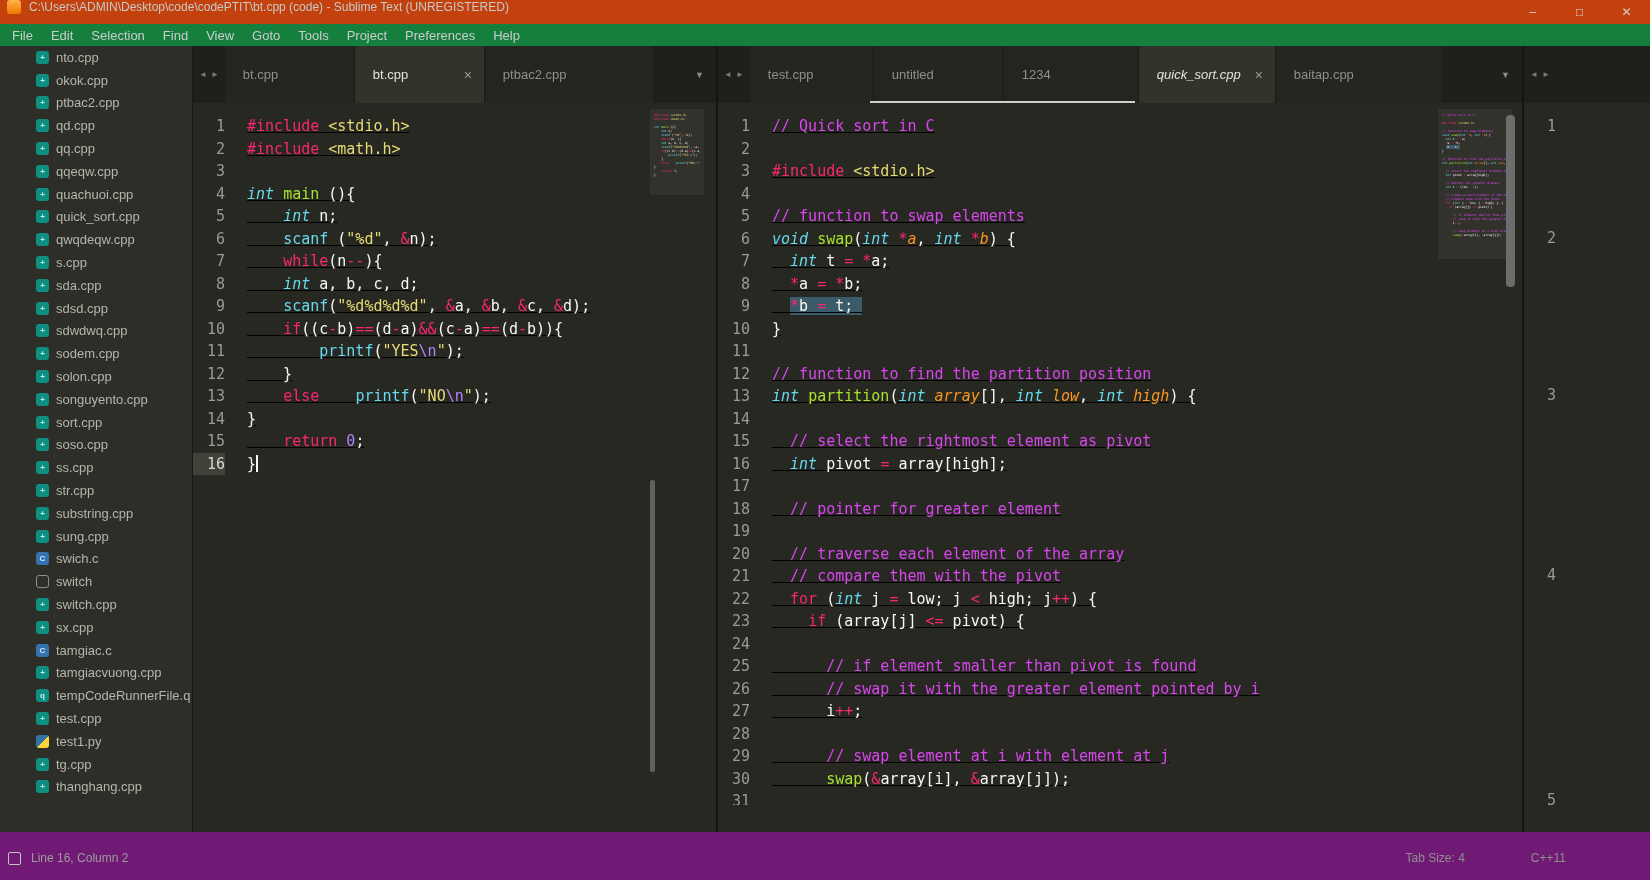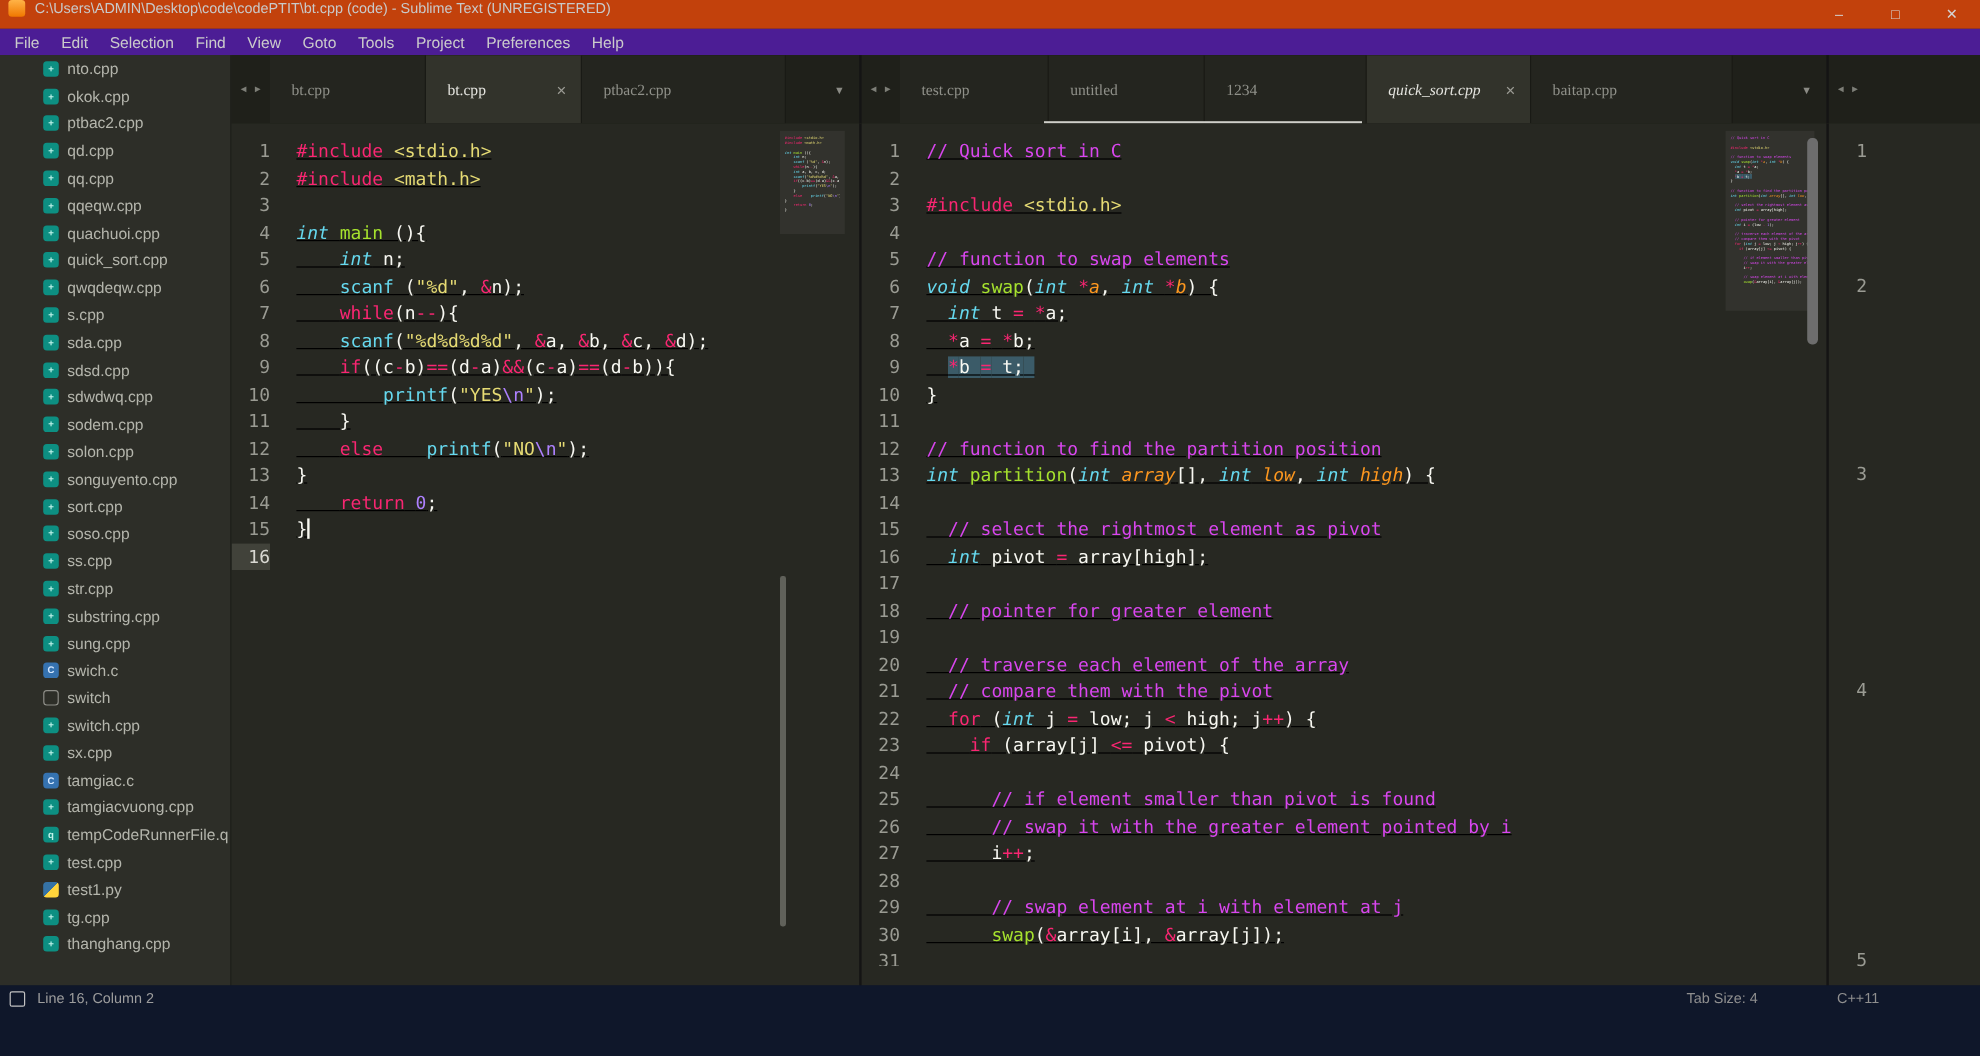--- a/index.html
+++ b/index.html
@@ -7,21 +7,21 @@
           font-family:"Liberation Sans",sans-serif;-webkit-font-smoothing:antialiased;}
   
   .titlebar{height:24px;background:#c2410c;display:flex;align-items:flex-start;padding-left:7px;gap:8px;}
   .app-icon{width:14px;height:14px;border-radius:3px;flex:none;
             background:linear-gradient(180deg,#ffb347,#f07800);}
   .title-text{font-size:12px;color:#c9c9c9;white-space:nowrap;}
   .win-controls{margin-left:auto;display:flex;height:100%;}
   .win-btn{width:47px;height:100%;display:flex;align-items:center;justify-content:center;
            color:#d4d4d4;font-size:12px;}
   
-  .menubar{height:22px;background:#4c1d95;display:flex;align-items:center;padding-left:3px;}
+  .menubar{height:22px;background:#15803d;display:flex;align-items:center;padding-left:3px;}
   .menu-item{padding:0 9px;height:100%;display:flex;align-items:center;font-size:13px;color:#cbcbcb;}
   
   .main{position:absolute;top:46px;left:0;right:0;bottom:44px;}
   
   .sidebar{position:absolute;left:0;top:0;width:192px;height:100%;background:#2d2e28;
            border-right:1px solid #191a16;overflow:hidden;}
   .side-item{display:flex;align-items:center;height:22.8px;padding-left:36px;gap:7px;white-space:nowrap;}
   .side-label{font-size:13px;color:#b4b5ac;}
   .fi{width:13px;height:13px;border-radius:3px;flex:none;display:flex;align-items:center;
       justify-content:center;font-size:8px;font-weight:bold;font-family:"Liberation Sans",sans-serif;}
@@ -32,21 +32,21 @@
   .fi-q{background:#0d8f82;color:#bff2ea;}
   
   .editor{position:absolute;left:193px;top:0;right:0;height:100%;background:#272822;}
   .tabbar{height:57px;display:flex;background:#1f201a;}
   .tab-group{position:relative;display:flex;align-items:stretch;overflow:hidden;}
   .tab-group + .tab-group{border-left:2px solid #141414;}
   .tab-nav{display:flex;align-items:center;gap:4px;padding:0 6px;}
   .tab-arrow{color:#7d7e77;font-size:8px;}
   .tab{position:relative;display:flex;align-items:center;padding-left:18px;box-sizing:border-box;
        background:#24251f;border-right:1px solid #191a15;flex:none;}
-  .tab-label{font-size:13px;color:#8f9089;white-space:nowrap;font-family:Liberation Serif, serif;}
+  .tab-label{font-size:13px;color:#8f9089;white-space:nowrap;}
   .tab.active{background:#32332b;}
   .tab.active .tab-label{color:#e4e4df;}
   .tab.italic .tab-label{font-style:italic;}
   .tab-close{position:absolute;right:12px;top:50%;transform:translateY(-50%);
              color:#9c9c95;font-size:14px;line-height:14px;}
   .tab-dropdown{margin-left:auto;align-self:center;color:#8b8b85;font-size:9px;padding:0 12px;}
   .tab-underline{position:absolute;bottom:0;height:2px;background:#cfcfc9;}
   
   .panes{position:absolute;top:57px;left:0;right:0;bottom:0;display:flex;}
   .pane{position:relative;background:#272822;overflow:hidden;}
@@ -78,22 +78,22 @@
   .p1 .minimap{right:16px;width:46px;}
   .p2 .minimap{right:14px;width:66px;}
   .mm-viewport{position:absolute;background:rgba(255,255,255,0.05);}
   .vp1{right:12px;width:54px;top:6px;height:86px;}
   .vp2{right:10px;width:74px;top:6px;height:150px;}
   .ghostbar{position:absolute;left:457px;top:377px;width:5px;height:292px;border-radius:2px;background:#60615a;}
   .vscroll{position:absolute;right:7px;top:12px;width:9px;height:172px;border-radius:4px;background:#6d6d6d;}
   .p3-num{position:absolute;left:0;width:32px;text-align:right;height:22.5px;line-height:22.5px;
           font-family:"DejaVu Sans Mono",monospace;font-size:15px;color:#9a9b93;}
   
-  .statusbar{position:absolute;left:0;right:0;bottom:0;height:59px;background:#0f172a;
-             display:flex;align-items:flex-start;padding:4px 84px 0 8px;box-sizing:border-box;}
+  .statusbar{position:absolute;left:0;right:0;bottom:0;height:48px;background:#701a75;
+             display:flex;align-items:flex-start;padding:19px 84px 0 8px;box-sizing:border-box;}
   .status-left{display:flex;align-items:center;gap:10px;font-size:12px;color:#9d9d9d;}
   .status-icon{width:11px;height:11px;border:1px solid #c2c2c2;border-radius:2px;}
   .status-right{margin-left:auto;display:flex;column-gap:66px;font-size:12px;color:#8f8f8f;}
 </style>
 </head>
 <body>
 
 <div class="window">
 
   <div class="titlebar">
@@ -330,20 +330,21 @@
                 <div class="gutter-cell cur">16</div>
               </div>
             <div class="code">
                 <div class="code-line"><span class="tk-k">#include</span><span class="tk-w"> </span><span class="tk-s">&lt;stdio.h&gt;</span></div>
                 <div class="code-line"><span class="tk-k">#include</span><span class="tk-w"> </span><span class="tk-s">&lt;math.h&gt;</span></div>
                 <div class="code-line"></div>
                 <div class="code-line"><span class="tk-t">int</span><span class="tk-w"> </span><span class="tk-f">main</span><span class="tk-w"> (){</span></div>
                 <div class="code-line"><span class="tk-w">    </span><span class="tk-t">int</span><span class="tk-w"> n;</span></div>
                 <div class="code-line"><span class="tk-w">    </span><span class="tk-b">scanf</span><span class="tk-w"> (</span><span class="tk-s">"%d"</span><span class="tk-w">, </span><span class="tk-k">&amp;</span><span class="tk-w">n);</span></div>
                 <div class="code-line"><span class="tk-w">    </span><span class="tk-k">while</span><span class="tk-w">(n</span><span class="tk-k">--</span><span class="tk-w">){</span></div>
+                <div class="code-line"><span class="tk-w">    </span><span class="tk-t">int</span><span class="tk-w"> a, b, c, d;</span></div>
                 <div class="code-line"><span class="tk-w">    </span><span class="tk-b">scanf</span><span class="tk-w">(</span><span class="tk-s">"%d%d%d%d"</span><span class="tk-w">, </span><span class="tk-k">&amp;</span><span class="tk-w">a, </span><span class="tk-k">&amp;</span><span class="tk-w">b, </span><span class="tk-k">&amp;</span><span class="tk-w">c, </span><span class="tk-k">&amp;</span><span class="tk-w">d);</span></div>
                 <div class="code-line"><span class="tk-w">    </span><span class="tk-k">if</span><span class="tk-w">((c</span><span class="tk-k">-</span><span class="tk-w">b)</span><span class="tk-k">==</span><span class="tk-w">(d</span><span class="tk-k">-</span><span class="tk-w">a)</span><span class="tk-k">&amp;&amp;</span><span class="tk-w">(c</span><span class="tk-k">-</span><span class="tk-w">a)</span><span class="tk-k">==</span><span class="tk-w">(d</span><span class="tk-k">-</span><span class="tk-w">b)){</span></div>
                 <div class="code-line"><span class="tk-w">        </span><span class="tk-b">printf</span><span class="tk-w">(</span><span class="tk-s">"YES</span><span class="tk-n">\n</span><span class="tk-s">"</span><span class="tk-w">);</span></div>
                 <div class="code-line"><span class="tk-w">    }</span></div>
                 <div class="code-line"><span class="tk-w">    </span><span class="tk-k">else</span><span class="tk-w">    </span><span class="tk-b">printf</span><span class="tk-w">(</span><span class="tk-s">"NO</span><span class="tk-n">\n</span><span class="tk-s">"</span><span class="tk-w">);</span></div>
                 <div class="code-line"><span class="tk-w">}</span></div>
                 <div class="code-line"><span class="tk-w">    </span><span class="tk-k">return</span><span class="tk-w"> </span><span class="tk-n">0</span><span class="tk-w">;</span></div>
                 <div class="code-line cur"><span class="tk-w">}</span><span class="caret"></span></div>
               </div>
           </div>

